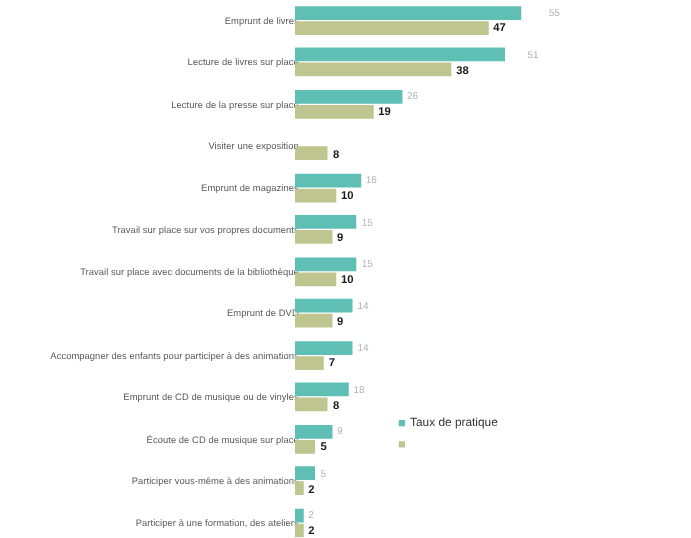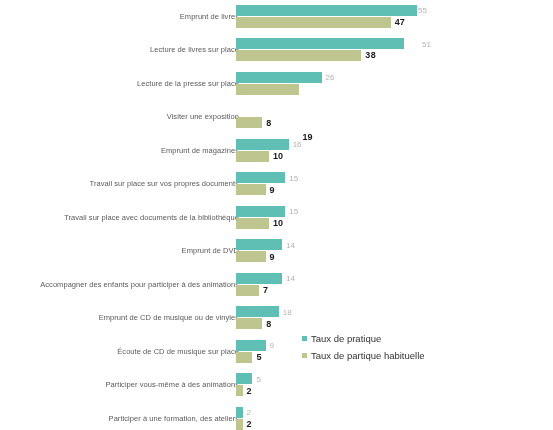--- a/index.html
+++ b/index.html
@@ -92,21 +92,21 @@
   }
   .val.v-secondary {
     font-size: 9px;
     color: #1a1a1a;
     font-weight: bold;
   }
 
   
   #legend {
     position: absolute;
-    left: 302px;
+    left: 319px;
     top: 331px;
     width: 190px;
   }
   .legend-item {
     display: flex;
     align-items: center;
     height: 15px;
     margin-bottom: 2px;
   }
   .legend-swatch {
@@ -127,51 +127,51 @@
 </head>
 <body>
 
 <div id="chart-root">
   <div id="plot">
       <div class="row" style="top: 0px;">
         <div class="cat-label">Emprunt de livres</div>
         <div class="bars">
           <div class="bar-wrap primary" style="width: 317px;">
             <span class="bar c-primary" style="width: 180.95px; background: rgb(95, 191, 181);"></span>
-            <span class="val v-primary" style="left: 182px;">55</span>
+            <span class="val v-primary" style="left: 203px;">55</span>
           </div>
           <div class="bar-wrap secondary" style="width: 276px;">
             <span class="bar c-secondary" style="width: 154.63px; background: rgb(190, 197, 142);"></span>
             <span class="val v-secondary" style="left: 158.63px;">47</span>
           </div>
         </div>
       </div>
       <div class="row" style="top: 33.5px;">
         <div class="cat-label">Lecture de livres sur place</div>
         <div class="bars">
           <div class="bar-wrap primary" style="width: 317px;">
             <span class="bar c-primary" style="width: 167.79px; background: rgb(95, 191, 181);"></span>
             <span class="val v-primary" style="left: 186px;">51</span>
           </div>
-          <div class="bar-wrap secondary" style="width: 317px; font-family: Liberation Mono, monospace;">
+          <div class="bar-wrap secondary" style="width: 317px;">
             <span class="bar c-secondary" style="width: 125.02px; background: rgb(190, 197, 142);"></span>
             <span class="val v-secondary" style="left: 129.02px;">38</span>
           </div>
         </div>
       </div>
       <div class="row" style="top: 67px;">
         <div class="cat-label">Lecture de la presse sur place</div>
         <div class="bars">
           <div class="bar-wrap primary" style="width: 317px;">
             <span class="bar c-primary" style="width: 85.54px; background: rgb(95, 191, 181);"></span>
             <span class="val v-primary" style="left: 89.54px;">26</span>
           </div>
           <div class="bar-wrap secondary" style="width: 317px;">
             <span class="bar c-secondary" style="width: 62.51px; background: rgb(190, 197, 142);"></span>
-            <span class="val v-secondary" style="left: 66.51px; margin-top: 48px;">19</span>
+            <span class="val v-secondary" style="left: 66.51px;">19</span>
           </div>
         </div>
       </div>
       <div class="row" style="top: 100.5px;">
         <div class="cat-label">Visiter une exposition</div>
         <div class="bars">
           <div class="bar-wrap secondary" style="width: 317px;">
             <span class="bar c-secondary" style="width: 26.32px; background: rgb(190, 197, 142);"></span>
             <span class="val v-secondary" style="left: 30.32px;">8</span>
           </div>
@@ -296,16 +296,15 @@
       </div>
     </div>
 
   <div id="legend">
       <div class="legend-item">
         <span class="legend-swatch c-primary" style="background: rgb(95, 191, 181);"></span>
         <span class="legend-text">Taux de pratique</span>
       </div>
       <div class="legend-item">
         <span class="legend-swatch c-secondary" style="background: rgb(190, 197, 142);"></span>
-        <span class="legend-text">Taux de partique habituelle</span>
       </div>
     </div>
 </div>
 
 </body></html>

